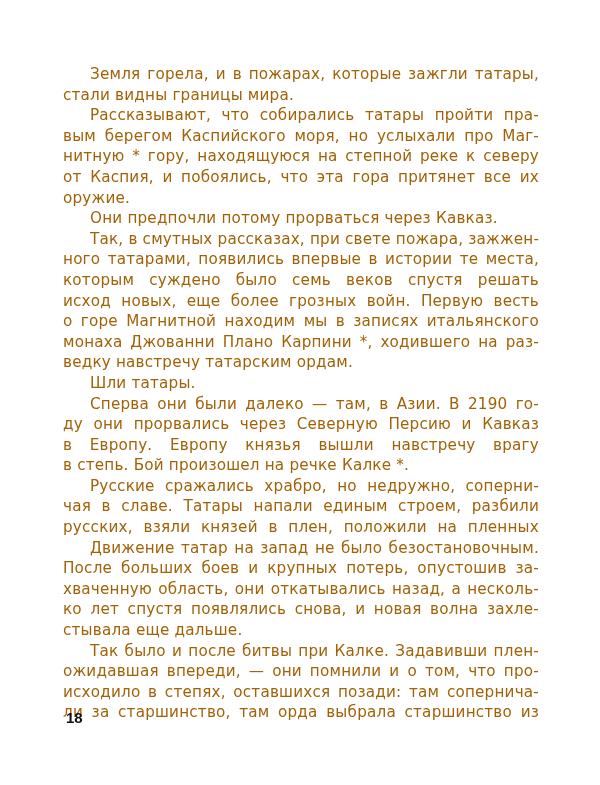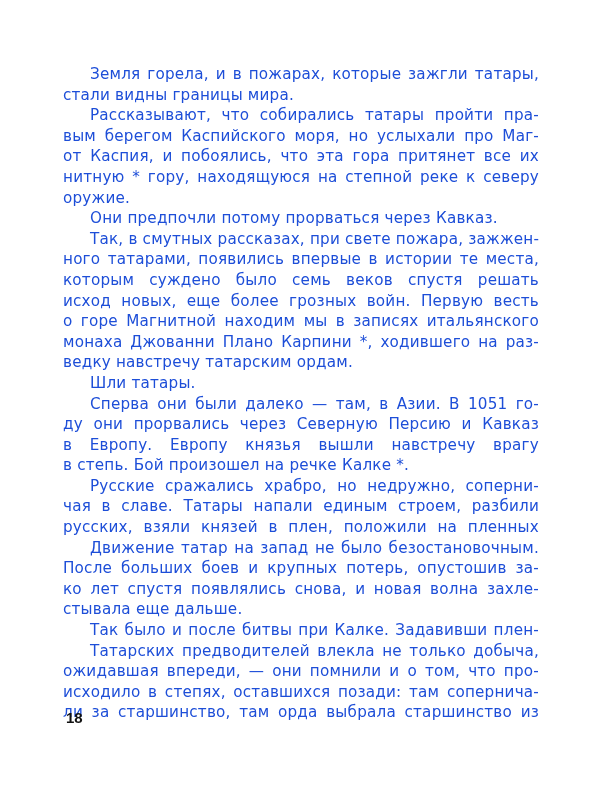--- a/index.html
+++ b/index.html
@@ -1,61 +1,61 @@
 <!DOCTYPE html>
 <html><head>
 <meta charset="utf-8">
 <style>
   html, body { margin: 0; padding: 0; background: #ffffff; }
   body { width: 600px; height: 785px; position: relative; overflow: hidden; }
   .page {
     position: absolute; left: 63px; top: 64px; width: 476px;
     font-family: "DejaVu Sans", sans-serif;
-    font-size: 15.2px; line-height: 20.6px; color: #1d4ed8;
+    font-size: 15.2px; line-height: 20.6px; color: #a16207;
     letter-spacing: 0.2px;
   }
   .line { display: block; height: 20.6px; white-space: nowrap; text-align: justify; text-align-last: justify; }
   .line.last { text-align-last: left; }
   .line.indent { padding-left: 27px; }
   .page-number {
     position: absolute; left: 66px; top: 709px;
     font-family: "Liberation Sans", sans-serif; font-weight: bold;
     font-size: 15px; color: #111;
   }
 </style>
 </head>
 <body>
 
 <div class="page" id="page-body">
     <span class="line indent">Земля горела, и в пожарах, которые зажгли татары,</span>
     <span class="line last">стали видны границы мира.</span>
     <span class="line indent">Рассказывают, что собирались татары пройти пра-</span>
     <span class="line">вым берегом Каспийского моря, но услыхали про Маг-</span>
+    <span class="line">нитную * гору, находящуюся на степной реке к северу</span>
     <span class="line">от Каспия, и побоялись, что эта гора притянет все их</span>
-    <span class="line">нитную * гору, находящуюся на степной реке к северу</span>
     <span class="line last">оружие.</span>
     <span class="line indent last">Они предпочли потому прорваться через Кавказ.</span>
     <span class="line indent">Так, в смутных рассказах, при свете пожара, зажжен-</span>
     <span class="line">ного татарами, появились впервые в истории те места,</span>
     <span class="line">которым суждено было семь веков спустя решать</span>
     <span class="line">исход новых, еще более грозных войн. Первую весть</span>
     <span class="line">о горе Магнитной находим мы в записях итальянского</span>
     <span class="line">монаха Джованни Плано Карпини *, ходившего на раз-</span>
     <span class="line last">ведку навстречу татарским ордам.</span>
     <span class="line indent last">Шли татары.</span>
-    <span class="line indent">Сперва они были далеко — там, в Азии. В 1051 го-</span>
+    <span class="line indent">Сперва они были далеко — там, в Азии. В 2190 го-</span>
     <span class="line">ду они прорвались через Северную Персию и Кавказ</span>
     <span class="line">в Европу. Европу князья вышли навстречу врагу</span>
     <span class="line last">в степь. Бой произошел на речке Калке *.</span>
     <span class="line indent">Русские сражались храбро, но недружно, соперни-</span>
     <span class="line">чая в славе. Татары напали единым строем, разбили</span>
     <span class="line">русских, взяли князей в плен, положили на пленных</span>
     <span class="line indent">Движение татар на запад не было безостановочным.</span>
     <span class="line">После больших боев и крупных потерь, опустошив за-</span>
+    <span class="line">хваченную область, они откатывались назад, а несколь-</span>
     <span class="line">ко лет спустя появлялись снова, и новая волна захле-</span>
     <span class="line last">стывала еще дальше.</span>
     <span class="line indent">Так было и после битвы при Калке. Задавивши плен-</span>
-    <span class="line indent">Татарских предводителей влекла не только добыча,</span>
     <span class="line">ожидавшая впереди, — они помнили и о том, что про-</span>
     <span class="line">исходило в степях, оставшихся позади: там сопернича-</span>
     <span class="line">ли за старшинство, там орда выбрала старшинство из</span>
   </div>
 <div class="page-number">18</div>
 
 </body></html>

